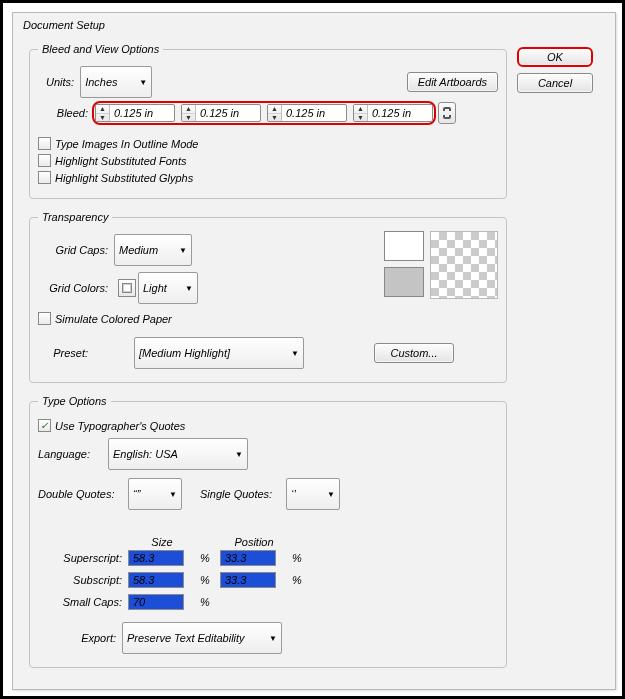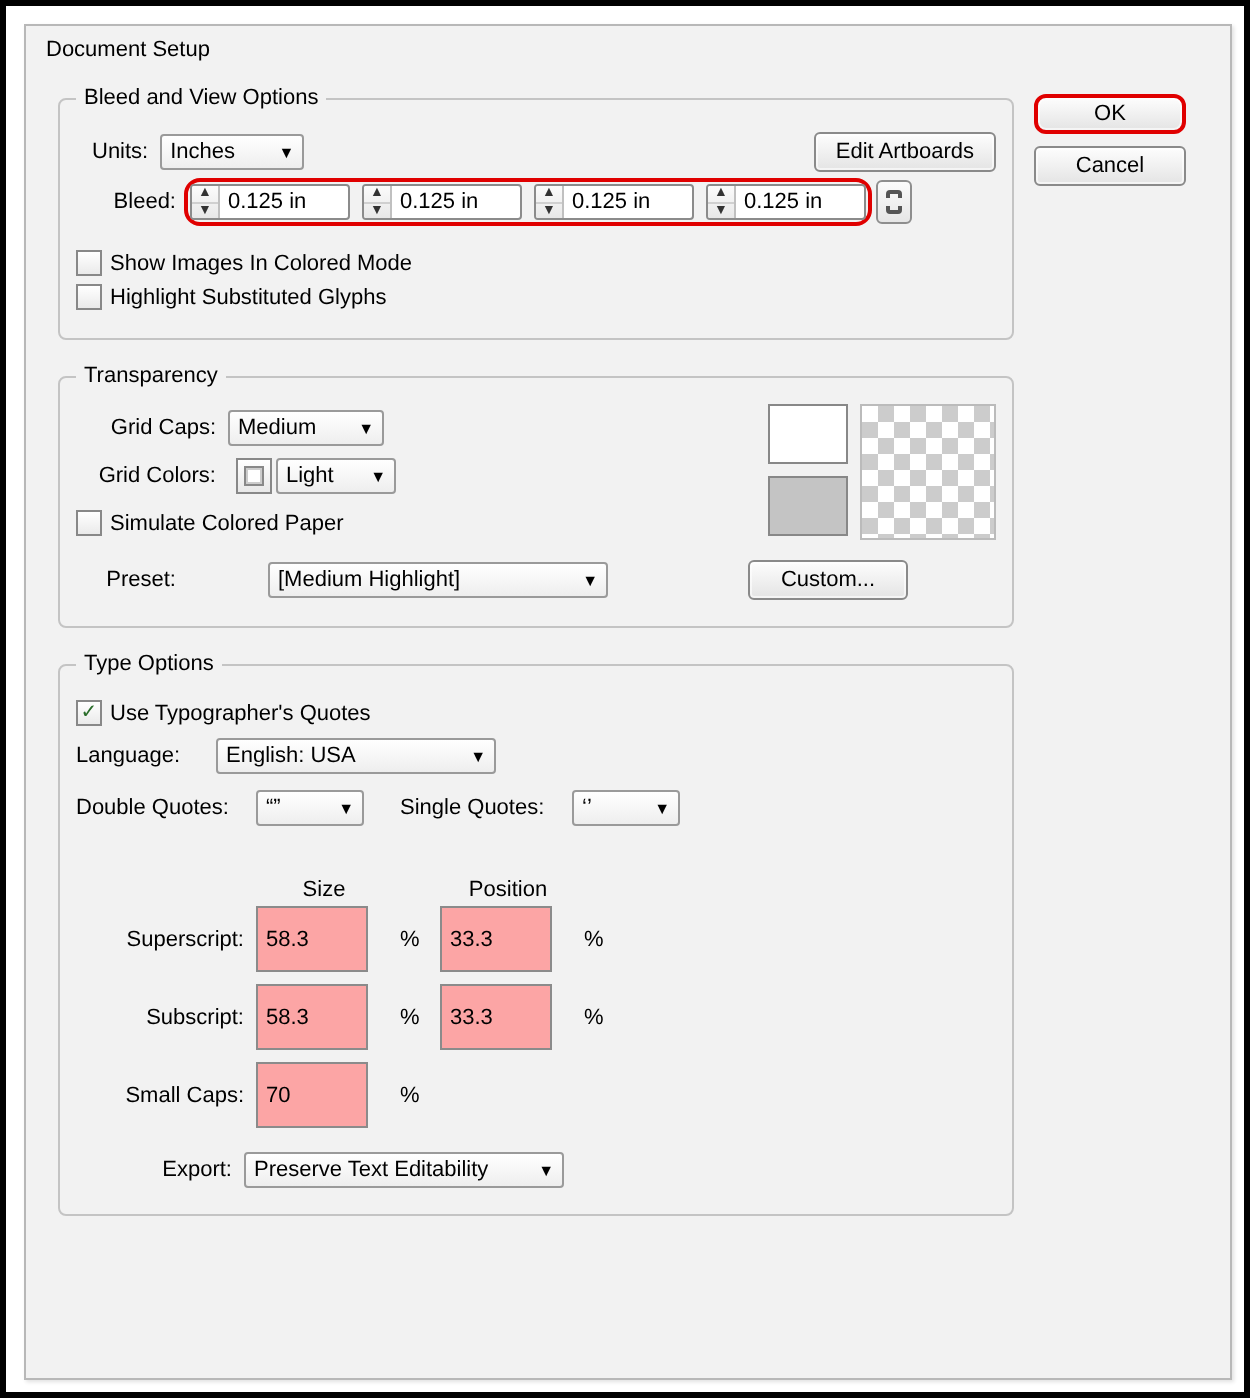--- a/index.html
+++ b/index.html
@@ -10,20 +10,21 @@
     font-family: "Segoe UI", Tahoma, Arial, sans-serif;
     font-size: 11px;
     color: #000;
   }
   .outer-border {
     width: 625px;
     height: 699px;
     border: 3px solid #000;
     background: #fff;
     position: relative;
+    font-style: italic;
   }
   .dialog {
     position: absolute;
     left: 9px; top: 9px;
     width: 604px; height: 678px;
     border: 1px solid #b8b8b8;
     background: #f2f2f2;
     box-shadow: 1px 1px 2px rgba(0,0,0,0.12);
   }
   .dialog-title {
@@ -51,21 +52,21 @@
   }
   .row { display: flex; align-items: center; margin: 3px 0; }
   .lbl { display: inline-block; }
   .dropdown {
     display: inline-flex;
     align-items: center;
     justify-content: space-between;
     background: linear-gradient(#fff,#eeeeee);
     border: 1px solid #9a9a9a;
     border-radius: 2px;
-    height: 18px;
+    height: 32px;
     padding: 0 4px 0 4px;
     font-size: 11px;
     cursor: default;
   }
   .dropdown .caret { margin-left: 6px; font-size: 8px; color: #000; }
   .btn {
     display: inline-flex;
     align-items: center;
     justify-content: center;
     background: linear-gradient(#fdfdfd,#e4e4e4);
@@ -157,22 +158,22 @@
     display:inline-block;
   }
   .checker {
     width:68px; height:68px;
     border:1px solid #bbb;
     background:
       repeating-conic-gradient(#ccc 0 25%, #fff 0 50%) 0 0/16px 16px;
   }
   .num-input {
     display:inline-flex; align-items:center;
-    height:33px; width:56px;
-    border:1px solid #8b8b8b; background:#fca5a5;
+    height:16px; width:56px;
+    border:1px solid #8b8b8b; background:#1d4ed8;
     padding:0 4px; font-size:11px;
   }
   .pct { margin: 0 8px 0 4px; }
   .grid-size-row, .grid-colors-row { display:flex; align-items:center; margin:3px 0;}
   .color-swatch-btn {
     display:inline-flex; align-items:center; justify-content:center;
     width:18px; height:18px;
     border:1px solid #888; background:linear-gradient(#fff,#e8e8e8);
     margin-left:4px;
   }
@@ -255,21 +256,25 @@
             <span class="link-icon">
               <svg width="10" height="14" viewBox="0 0 10 14">
                   <path d="M3 1h4a2 2 0 0 1 2 2v2H7V3H3v2H1V3a2 2 0 0 1 2-2zM3 13h4a2 2 0 0 0 2-2V9H7v2H3V9H1v2a2 2 0 0 0 2 2z" fill="#555"></path>
                 </svg>
             </span>
           </div>
 
           <div style="height:8px;"></div>
           <div class="chk">
             <span class="chk-box"></span>
-            <span>Show Images In Colored Mode</span>
+            <span>Type Images In Outline Mode</span>
+          </div>
+          <div class="chk">
+            <span class="chk-box"></span>
+            <span>Highlight Substituted Fonts</span>
           </div>
           <div class="chk">
             <span class="chk-box"></span>
             <span>Highlight Substituted Glyphs</span>
           </div>
         </fieldset>
 
         <fieldset>
           <legend>Transparency</legend>
           <div style="display:flex; gap:20px;">

